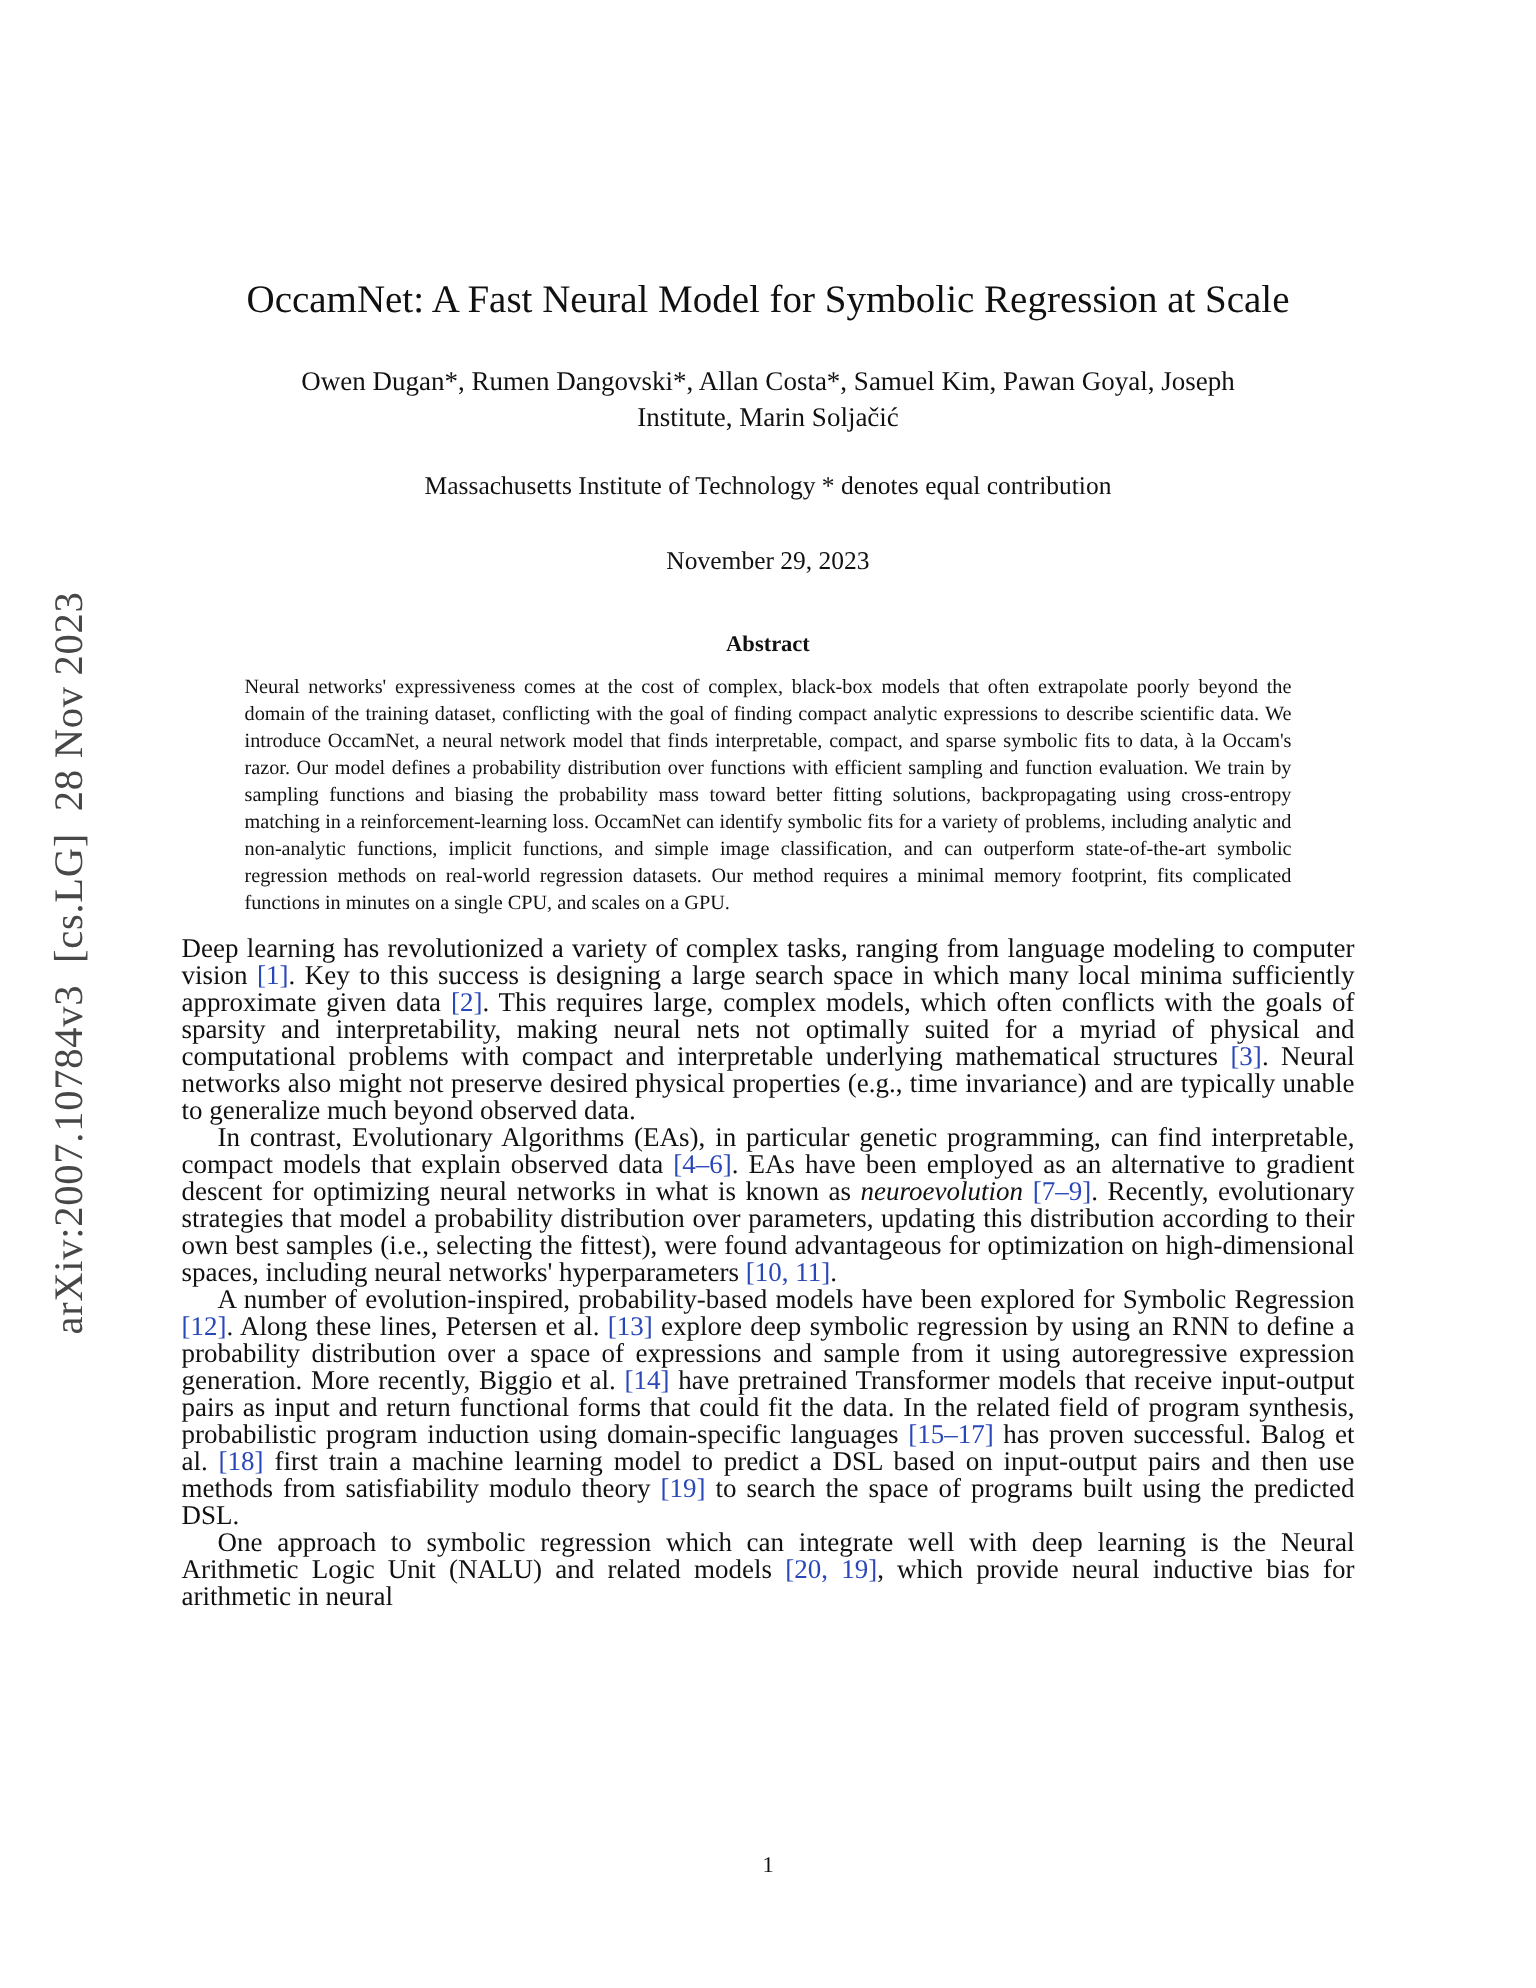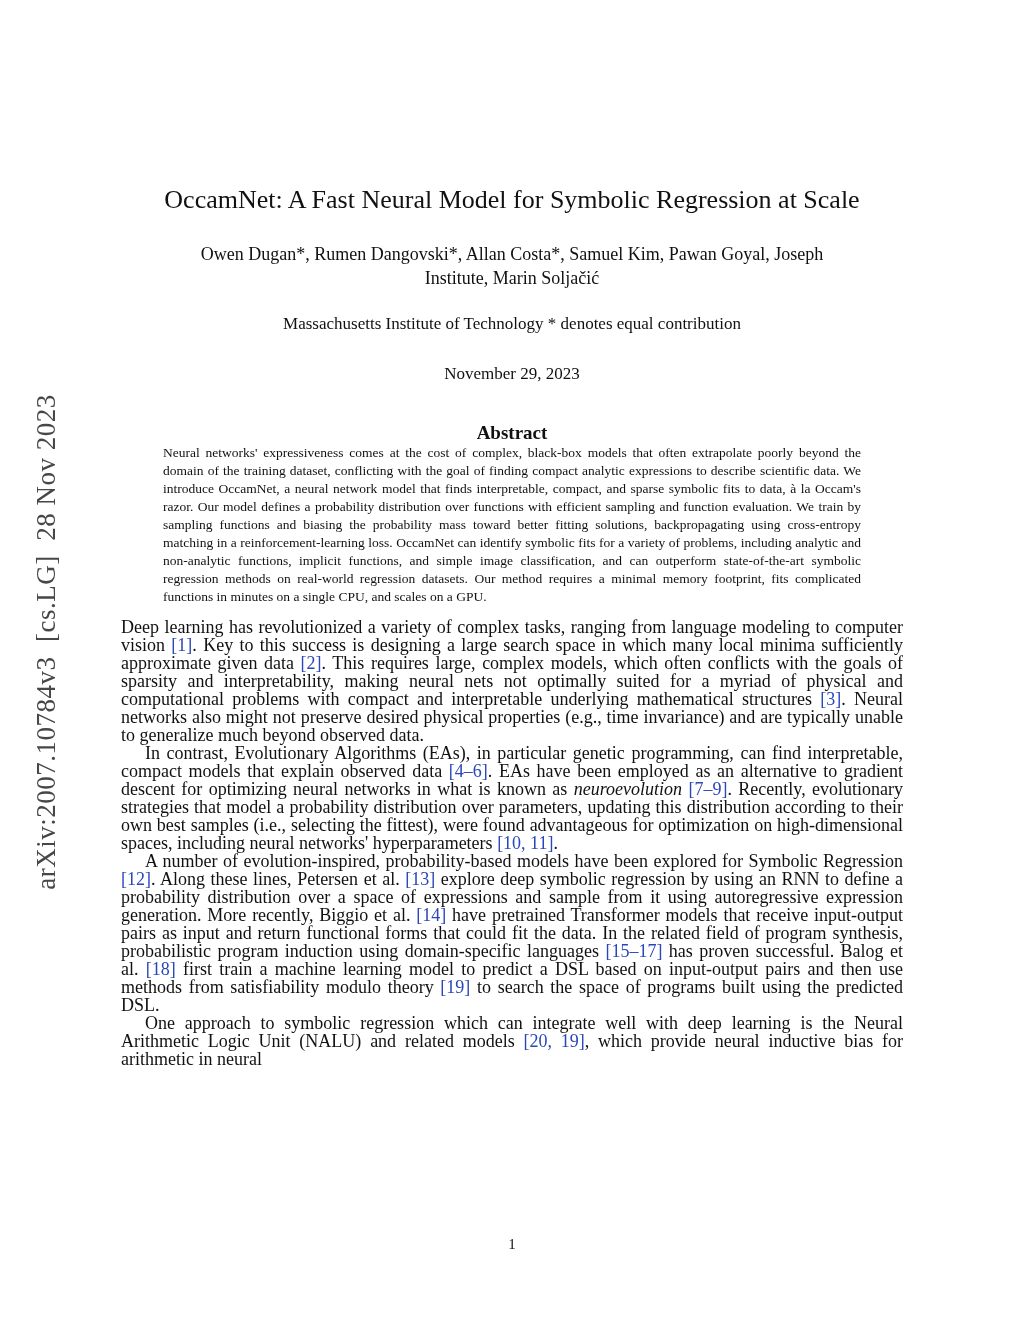--- a/index.html
+++ b/index.html
@@ -54,23 +54,24 @@
     text-align: center;
     font-size: 17px;
   }
   .abstract {
     margin-top: 38px;
     padding: 0 42px;
   }
   .abstract-heading {
     text-align: center;
     font-weight: bold;
-    font-size: 19px;
+    font-size: 15px;
   }
   .abstract-text {
+    margin-top: 10px;
     font-size: 13.5px;
     line-height: 18px;
     text-align: justify;
   }
   .section-heading {
     margin-top: 36px;
     font-size: 21px;
     font-weight: bold;
   }
   .section-heading .sec-number { margin-right: 16px; }

